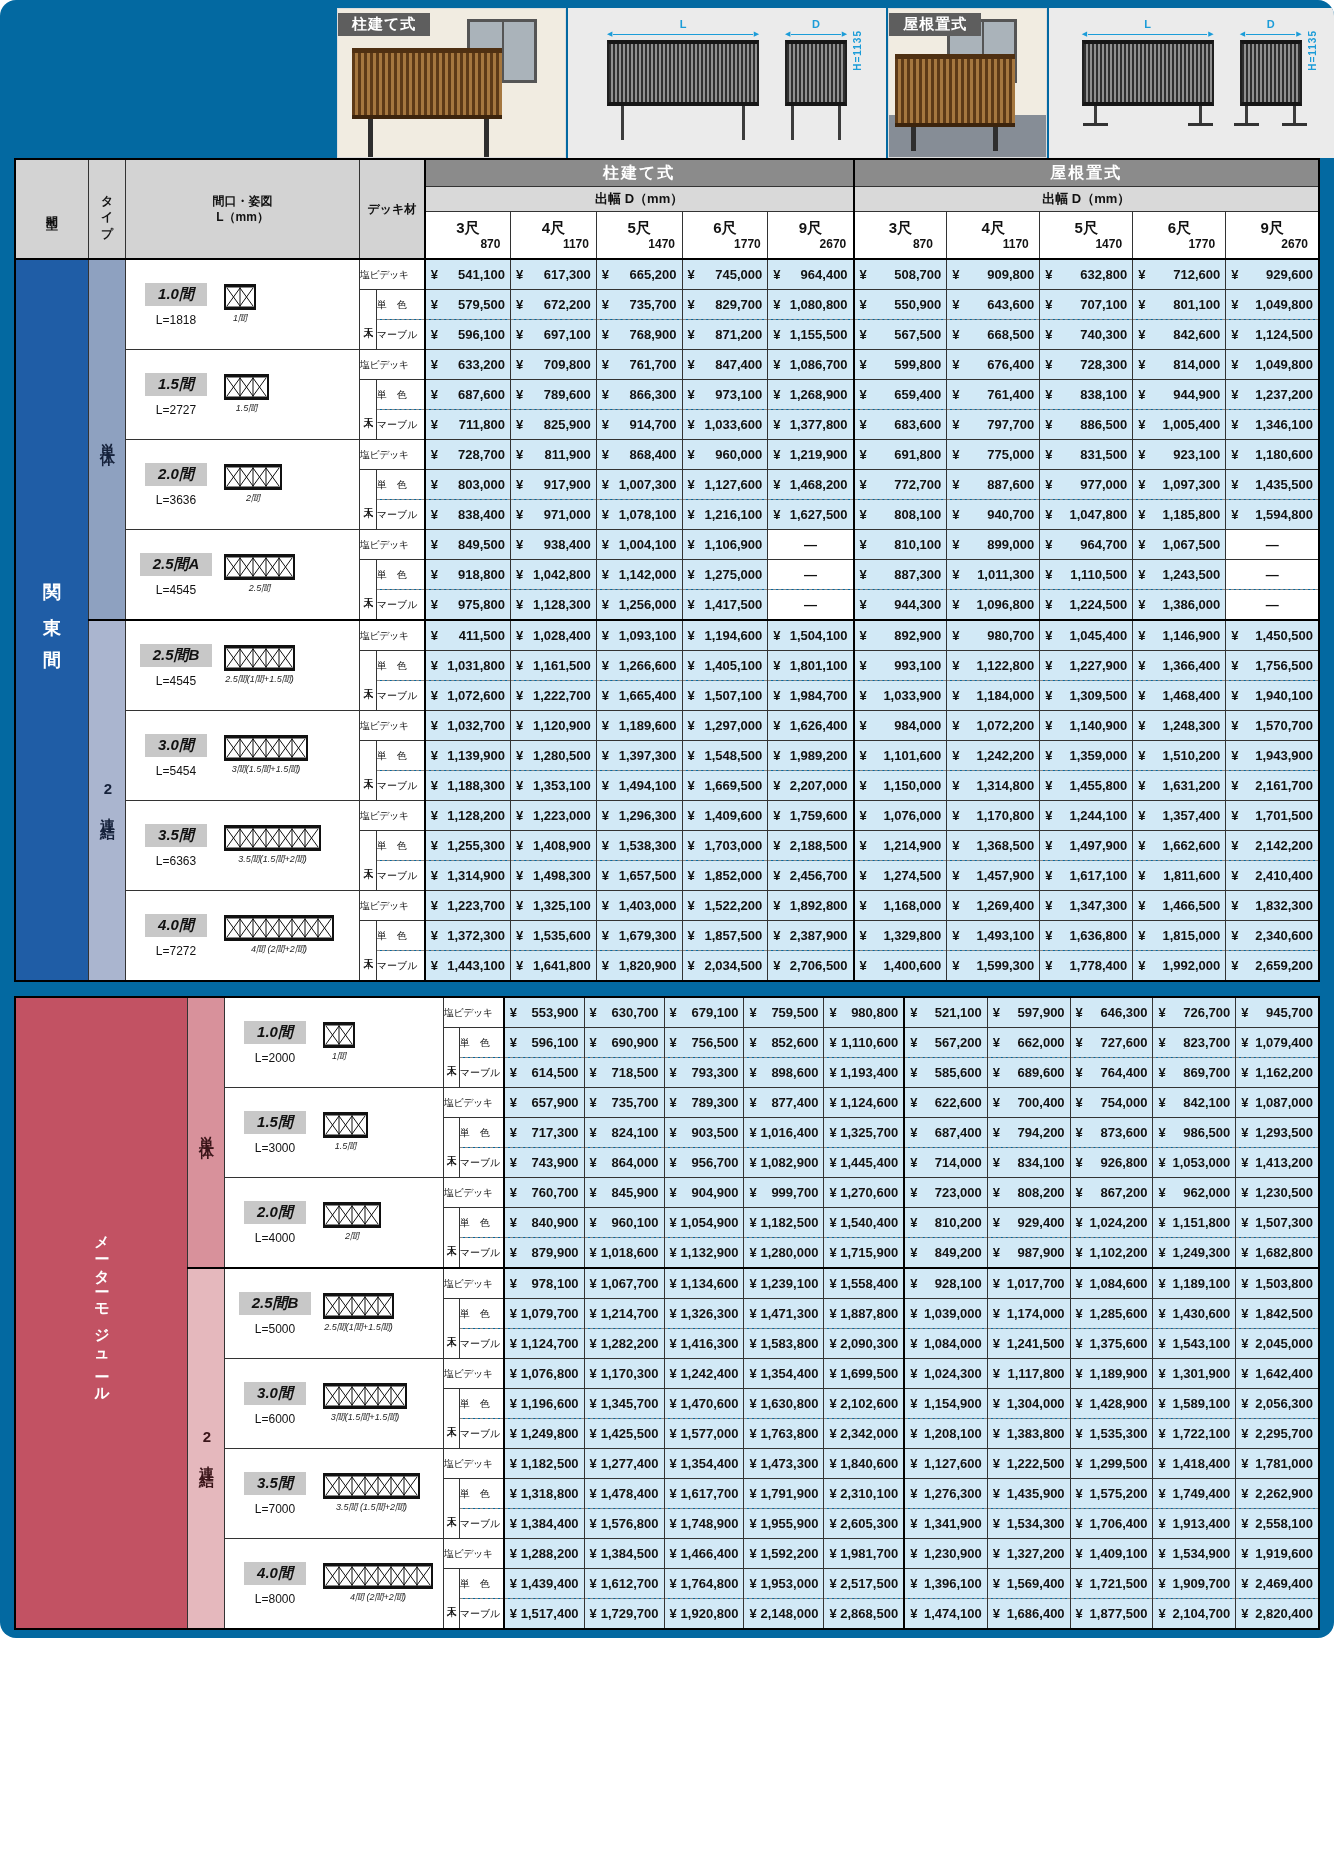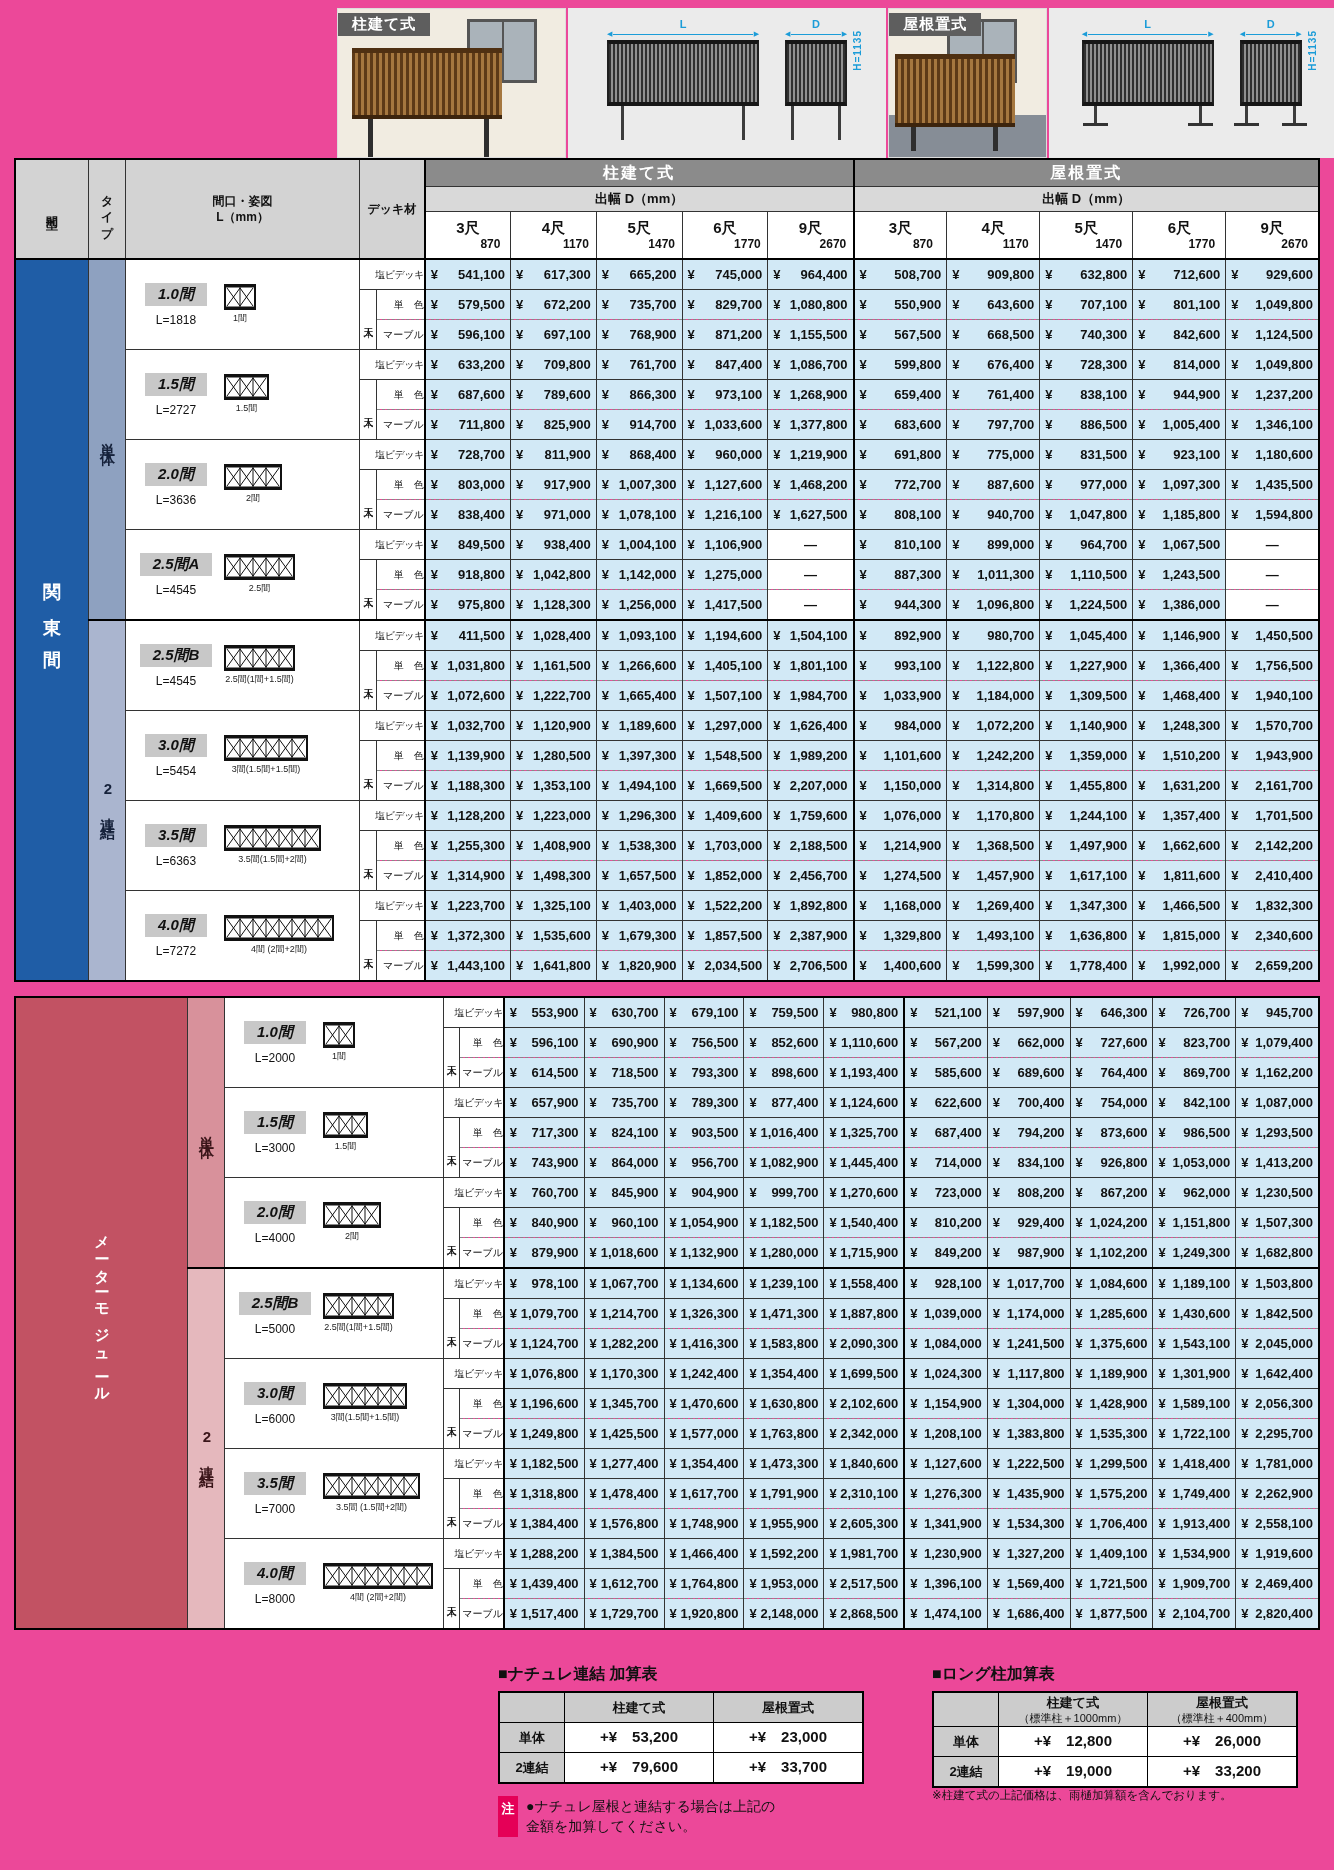--- a/index.html
+++ b/index.html
@@ -1,17 +1,17 @@
 <!DOCTYPE html>
 <html><head>
 <meta charset="utf-8">
 <style>
   html,body{margin:0;padding:0;background:#fff;}
   body{font-family:"Liberation Sans","DejaVu Sans",sans-serif;color:#111;}
-  .page{position:relative;width:1334px;height:1870px;background:#ec4899;overflow:hidden;}
+  .page{position:relative;width:1334px;height:1638px;background:#0369a1;overflow:hidden;border-radius:16px;}
 
   
   .top-row{display:flex;margin:8px 0 0 337px;height:150px;gap:2px;}
   .tr-photo{position:relative;background:#f1ece1;overflow:hidden;border:1px solid #ddd;}
   .tr-photo.left{width:228px;}
   .tr-photo.right{width:158px;}
   .tr-caption{position:absolute;top:4px;left:0;z-index:3;background:#5e5e5e;color:#fff;
     font-size:15px;font-weight:bold;padding:2px 14px;letter-spacing:1px;}
   .win{position:absolute;top:10px;background:#aab3ba;border:3px solid #555;width:64px;height:58px;}
   .win::after{content:"";position:absolute;left:50%;top:0;bottom:0;width:2px;background:#555;}
@@ -78,22 +78,22 @@
   .tc-s1-0{background:#8ea1c0;}
   .tc-s1-1{background:#aab5cf;}
   .tc-s2-0{background:#d8919b;color:#3a1519;}
   .tc-s2-1{background:#e5b8bd;color:#3a1519;}
   .group-cell{background:#fff;vertical-align:middle;}
   .gwrap{display:flex;align-items:center;gap:10px;padding-left:12px;}
   .gleft{display:flex;flex-direction:column;align-items:center;min-width:76px;}
   .glabel{background:#c8c8c8;font-size:15px;font-weight:bold;padding:2px 13px;white-space:nowrap;font-style:italic;}
   .glen{font-size:12px;margin-top:7px;}
   .gright{display:flex;flex-direction:column;align-items:center;gap:2px;}
-  .gcap{font-size:9px;white-space:nowrap;color:#222;}
-  .deck-cell{background:#fff;font-size:10px;text-align:right;white-space:nowrap;}
+  .gcap{font-size:9px;white-space:nowrap;color:#222;font-style:italic;}
+  .deck-cell{background:#fff;font-size:10px;text-align:left;white-space:nowrap;}
   .deck-cell.pvc{letter-spacing:-0.5px;}
   .jk-cell{background:#fff;writing-mode:vertical-rl;text-orientation:upright;font-size:10px;
     text-align:center;vertical-align:middle;}
   td.price{background:#d2e9f6;font-size:13px;font-weight:bold;padding:0 5px;}
   td.price .cf{display:flex;justify-content:space-between;align-items:center;}
   td.price.empty{background:#fff;text-align:center;font-weight:bold;}
   td.predash{border-bottom:1px dashed #888;}
   tr.dashrow td.price,tr.dashrow td.deck-cell{border-top:1px dashed #888;}
   tr.block-start td{border-top:2px solid #000;}
 

